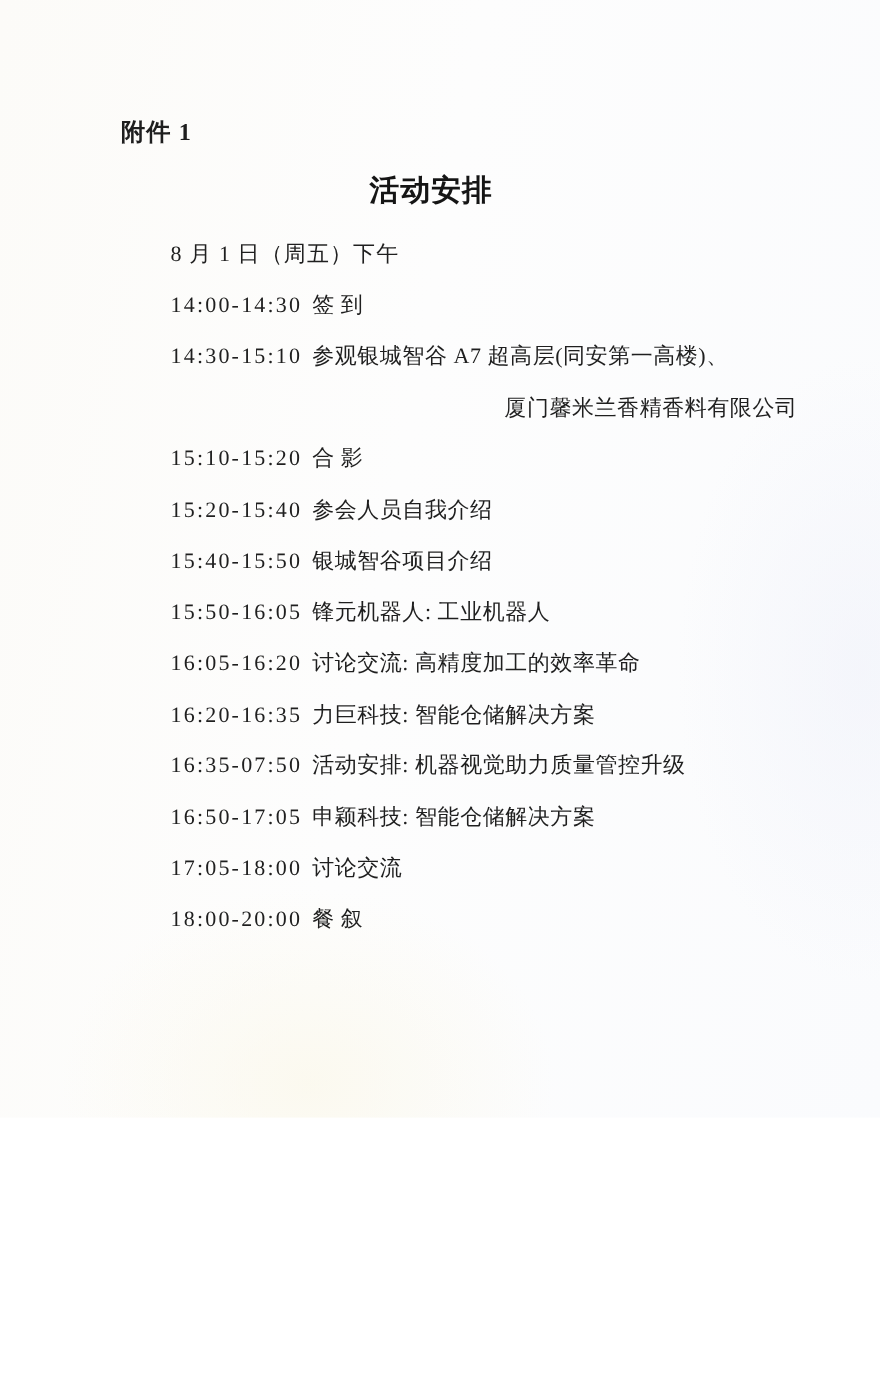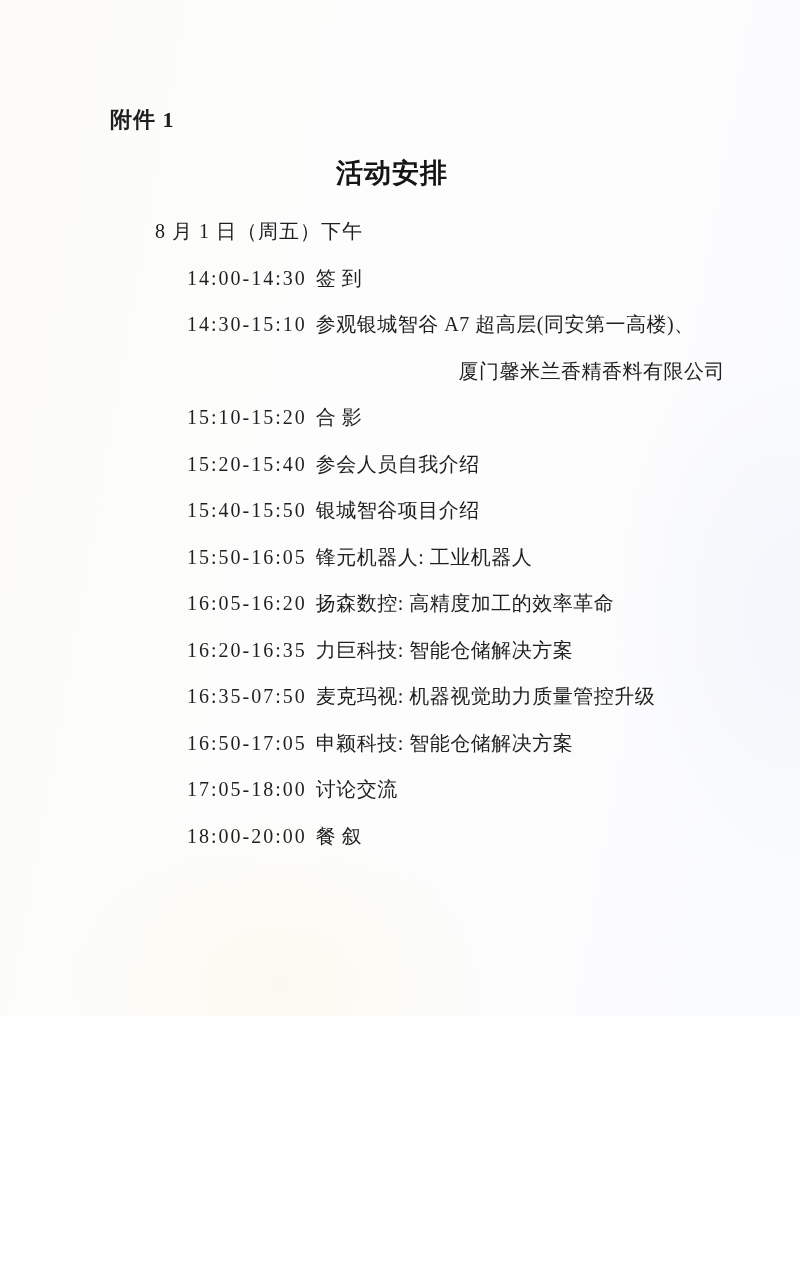--- a/index.html
+++ b/index.html
@@ -52,21 +52,20 @@
     line-height: 46.5px;
     color: #1f1f1f;
   }
   .date-heading {
     text-indent: 45px;
     font-weight: normal;
     letter-spacing: 1px;
   }
   .row {
     text-indent: 45px;
-    margin-left: 32px;
   }
   .time {
     letter-spacing: 2px;
     margin-right: 9px;
     white-space: nowrap;
   }
   .activity {
     letter-spacing: 0.5px;
   }
   .activity-wrap {
@@ -107,29 +106,29 @@
 
     <div class="row">
       <span class="time">15:40-15:50</span><span class="activity">银城智谷项目介绍</span>
     </div>
 
     <div class="row">
       <span class="time">15:50-16:05</span><span class="activity">锋元机器人: 工业机器人</span>
     </div>
 
     <div class="row">
-      <span class="time">16:05-16:20</span><span class="activity">扬森数控: 高精度加工的效率革命</span>
+      <span class="time">16:05-16:20</span><span class="activity">讨论交流: 高精度加工的效率革命</span>
     </div>
 
     <div class="row">
       <span class="time">16:20-16:35</span><span class="activity">力巨科技: 智能仓储解决方案</span>
     </div>
 
     <div class="row">
-      <span class="time">16:35-07:50</span><span class="activity">麦克玛视: 机器视觉助力质量管控升级</span>
+      <span class="time">16:35-07:50</span><span class="activity">活动安排: 机器视觉助力质量管控升级</span>
     </div>
 
     <div class="row">
       <span class="time">16:50-17:05</span><span class="activity">申颖科技: 智能仓储解决方案</span>
     </div>
 
     <div class="row">
       <span class="time">17:05-18:00</span><span class="activity">讨论交流</span>
     </div>
 

